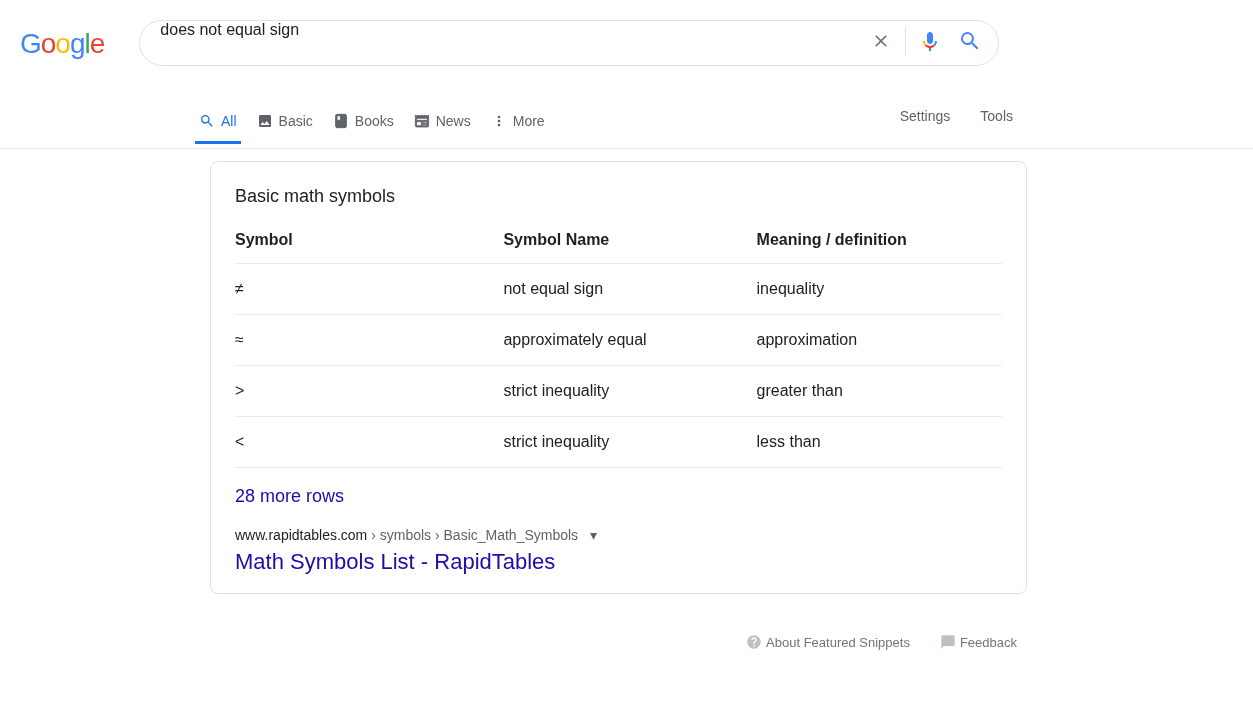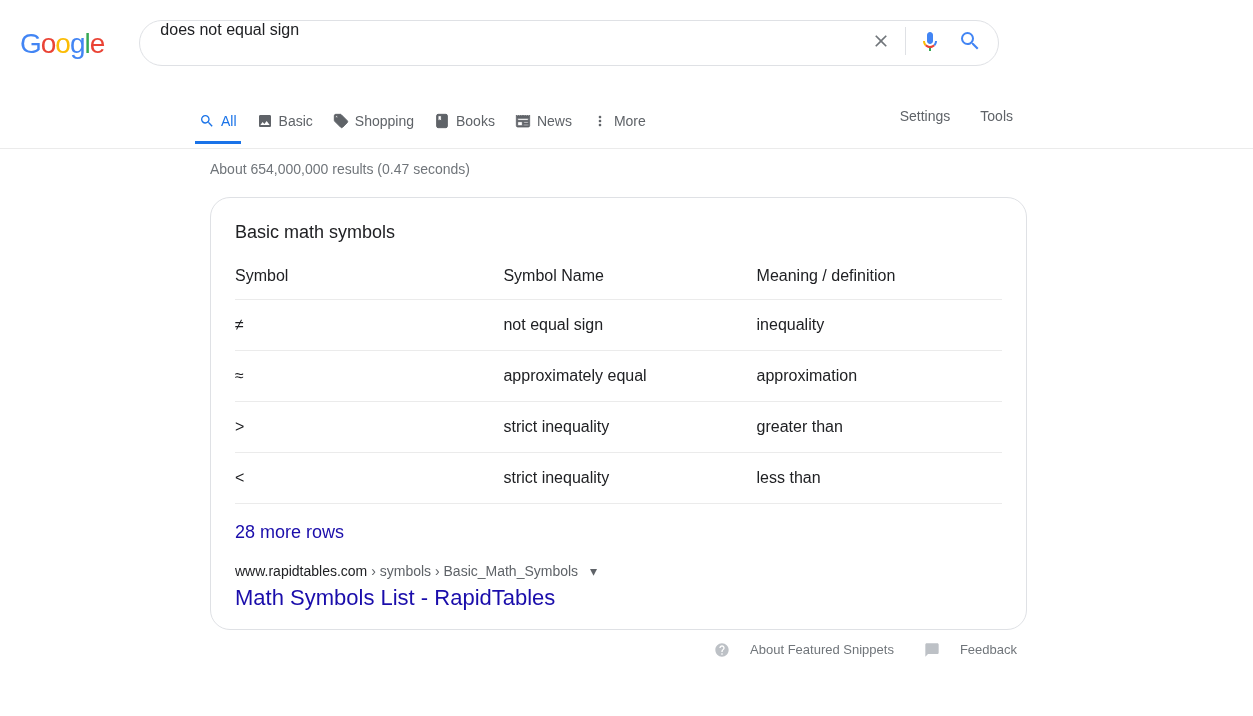--- a/index.html
+++ b/index.html
@@ -24,37 +24,37 @@
   .tabs-left { display: flex; gap: 12px; }
   .tab { display: flex; align-items: center; gap: 6px; padding: 14px 4px 12px; color: #5f6368; font-size: 14px; cursor: pointer; border-bottom: 3px solid transparent; }
   .tab.active { color: #1a73e8; border-bottom-color: #1a73e8; }
   .tab-icon { width: 16px; height: 16px; display: inline-flex; align-items: center; justify-content: center; }
   .tabs-right { display: flex; gap: 30px; margin-left: auto; margin-right: 240px; }
   .tab-right { color: #5f6368; font-size: 14px; cursor: pointer; padding: 14px 0 24px; }
   
   .content { padding-left: 210px; padding-top: 12px; max-width: 1030px; }
   .result-stats { color: #70757a; font-size: 14px; margin-bottom: 20px; }
   
-  .snippet-box { border: 1px solid #dfe1e5; border-radius: 20px; padding: 24px 24px 18px; max-width: 817px; }
+  .snippet-box { border: 1px solid #dfe1e5; border-radius: 8px; padding: 24px 24px 18px; max-width: 817px; }
   .snippet-title { font-size: 18px; color: #202124; margin-bottom: 24px; }
   
   table { width: 100%; border-collapse: collapse; }
-  th { text-align: left; font-weight: 400; font-size: 16px; padding-bottom: 14px; border-bottom: 1px solid #ebebeb; }
+  th { text-align: left; font-weight: 700; font-size: 16px; padding-bottom: 14px; border-bottom: 1px solid #ebebeb; }
   td { padding: 16px 0; border-bottom: 1px solid #ebebeb; font-size: 16px; color: #202124; }
   th:nth-child(1), td:nth-child(1) { width: 35%; }
   th:nth-child(2), td:nth-child(2) { width: 33%; }
   
   .more-rows { color: #1a0dab; font-size: 18px; margin-top: 18px; margin-bottom: 20px; cursor: pointer; }
   .cite { color: #202124; font-size: 14px; margin-bottom: 6px; }
   .cite .path { color: #5f6368; }
   .cite-caret { display: inline-block; margin-left: 8px; color: #5f6368; cursor: pointer; }
   .result-link { color: #1a0dab; font-size: 22px; cursor: pointer; }
   
   .snippet-footer { display: flex; gap: 30px; justify-content: flex-end; max-width: 817px; margin-top: 12px; color: #70757a; font-size: 13px; padding-right: 10px; }
-  .footer-item { display: flex; align-items: flex-start; gap: 20px; cursor: pointer; }
+  .footer-item { display: flex; align-items: center; gap: 4px; cursor: pointer; margin-top: 28px; }
   
   ::-webkit-scrollbar { width: 17px; }
   ::-webkit-scrollbar-track { background: #f1f1f1; }
   ::-webkit-scrollbar-thumb { background: #c1c1c1; }
   ::-webkit-scrollbar-button { background: #f1f1f1; height: 17px; display: block; }
 </style>
 </head>
 <body>
 
 <div class="top-area">
@@ -104,28 +104,20 @@
       <span class="tab-icon">
           <svg width="16" height="16" viewBox="0 0 24 24">
             <path fill="#5f6368" d="M21 19V5c0-1.1-.9-2-2-2H5c-1.1 0-2 .9-2 2v14c0 1.1.9 2 2 2h14c1.1 0 2-.9 2-2zM8.5 13.5l2.5 3.01L14.5 12l4.5 6H5l3.5-4.5z"></path>
           </svg>
         </span>
       <span>Basic</span>
     </div>
     <div class="tab">
       <span class="tab-icon">
           <svg width="16" height="16" viewBox="0 0 24 24">
-            <path fill="#5f6368" d="M21.41 11.58l-9-9C12.05 2.22 11.55 2 11 2H4c-1.1 0-2 .9-2 2v7c0 .55.22 1.05.59 1.42l9 9c.36.36.86.58 1.41.58s1.05-.22 1.41-.59l7-7c.37-.36.59-.86.59-1.41s-.23-1.06-.59-1.42zM5.5 7C4.67 7 4 6.33 4 5.5S4.67 4 5.5 4 7 4.67 7 5.5 6.33 7 5.5 7z" stroke="#5f6368" stroke-width="1.5"></path>
-          </svg>
-        </span>
-      <span>Shopping</span>
-    </div>
-    <div class="tab">
-      <span class="tab-icon">
-          <svg width="16" height="16" viewBox="0 0 24 24">
             <path fill="#5f6368" d="M18 2H6c-1.1 0-2 .9-2 2v16c0 1.1.9 2 2 2h12c1.1 0 2-.9 2-2V4c0-1.1-.9-2-2-2zM6 4h5v8l-2.5-1.5L6 12V4z" stroke="#5f6368" stroke-width="1.5"></path>
           </svg>
         </span>
       <span>Books</span>
     </div>
     <div class="tab">
       <span class="tab-icon">
           <svg width="16" height="16" viewBox="0 0 24 24">
             <path fill="#5f6368" d="M22 3l-1.67 1.67L18.67 3 17 4.67 15.33 3l-1.66 1.67L12 3l-1.67 1.67L8.67 3 7 4.67 5.33 3 3.67 4.67 2 3v16c0 1.1.9 2 2 2h16c1.1 0 2-.9 2-2V3zM11 19H4v-6h7v6zm9 0h-7v-2h7v2zm0-4h-7v-2h7v2zm0-4H4V8h16v3z" stroke="#5f6368" stroke-width="1.2"></path>
           </svg>
@@ -141,21 +133,20 @@
       <span>More</span>
     </div>
   </div>
   <div class="tabs-right">
     <div class="tab-right">Settings</div>
     <div class="tab-right">Tools</div>
   </div>
 </div>
 
 <div class="content">
-  <div class="result-stats">About 654,000,000 results (0.47 seconds)</div>
 
   <div class="snippet-box">
     <div class="snippet-title">Basic math symbols</div>
     <table>
       <thead>
         <tr>
           <th>Symbol</th>
           <th>Symbol Name</th>
           <th>Meaning / definition</th>
         </tr>

